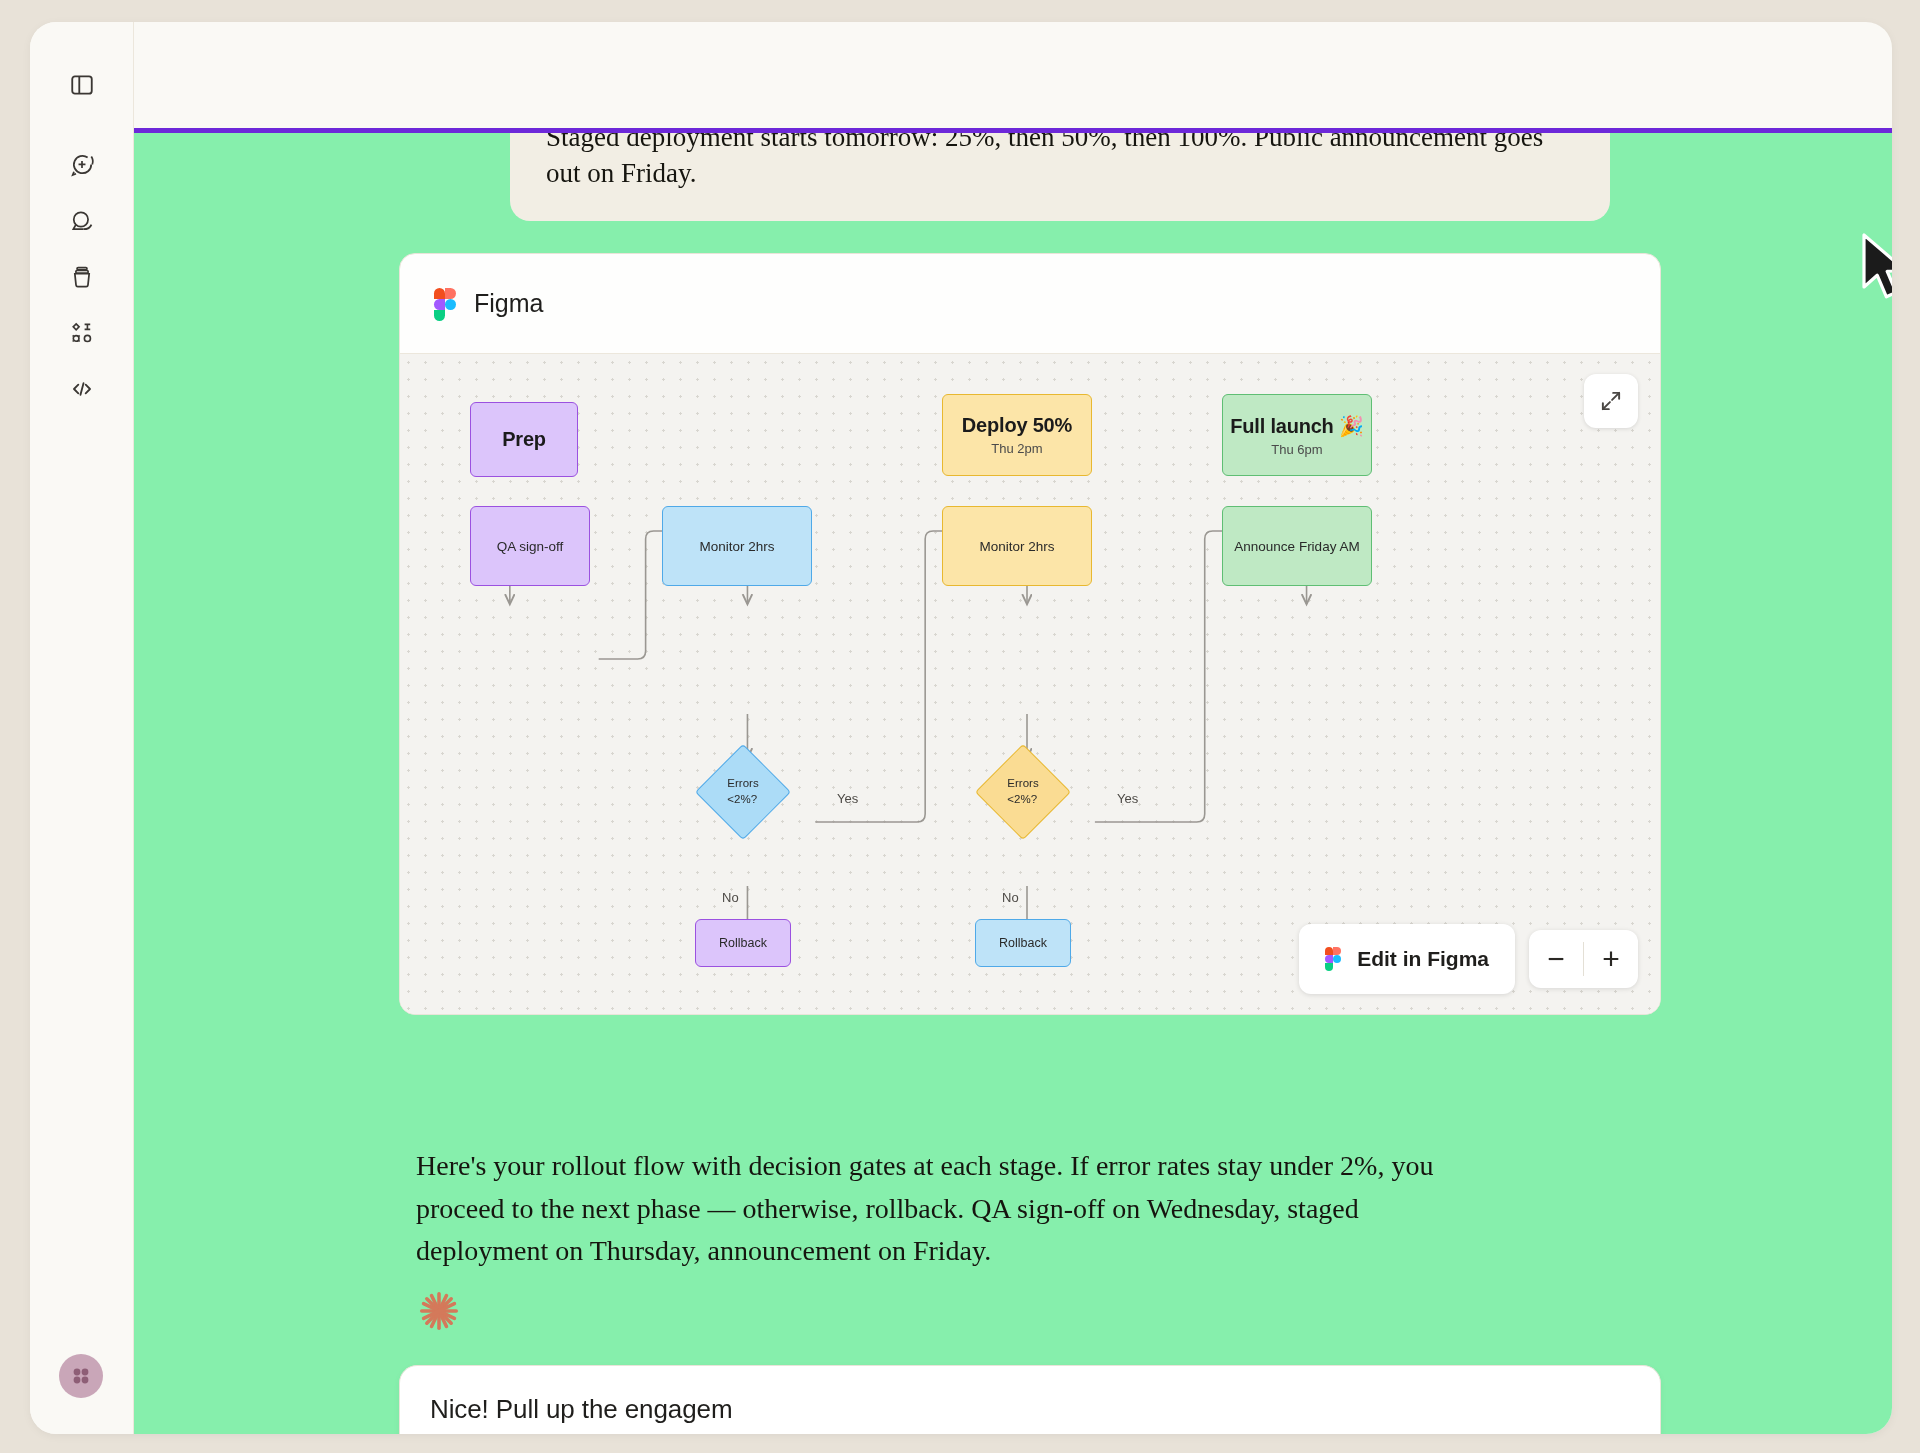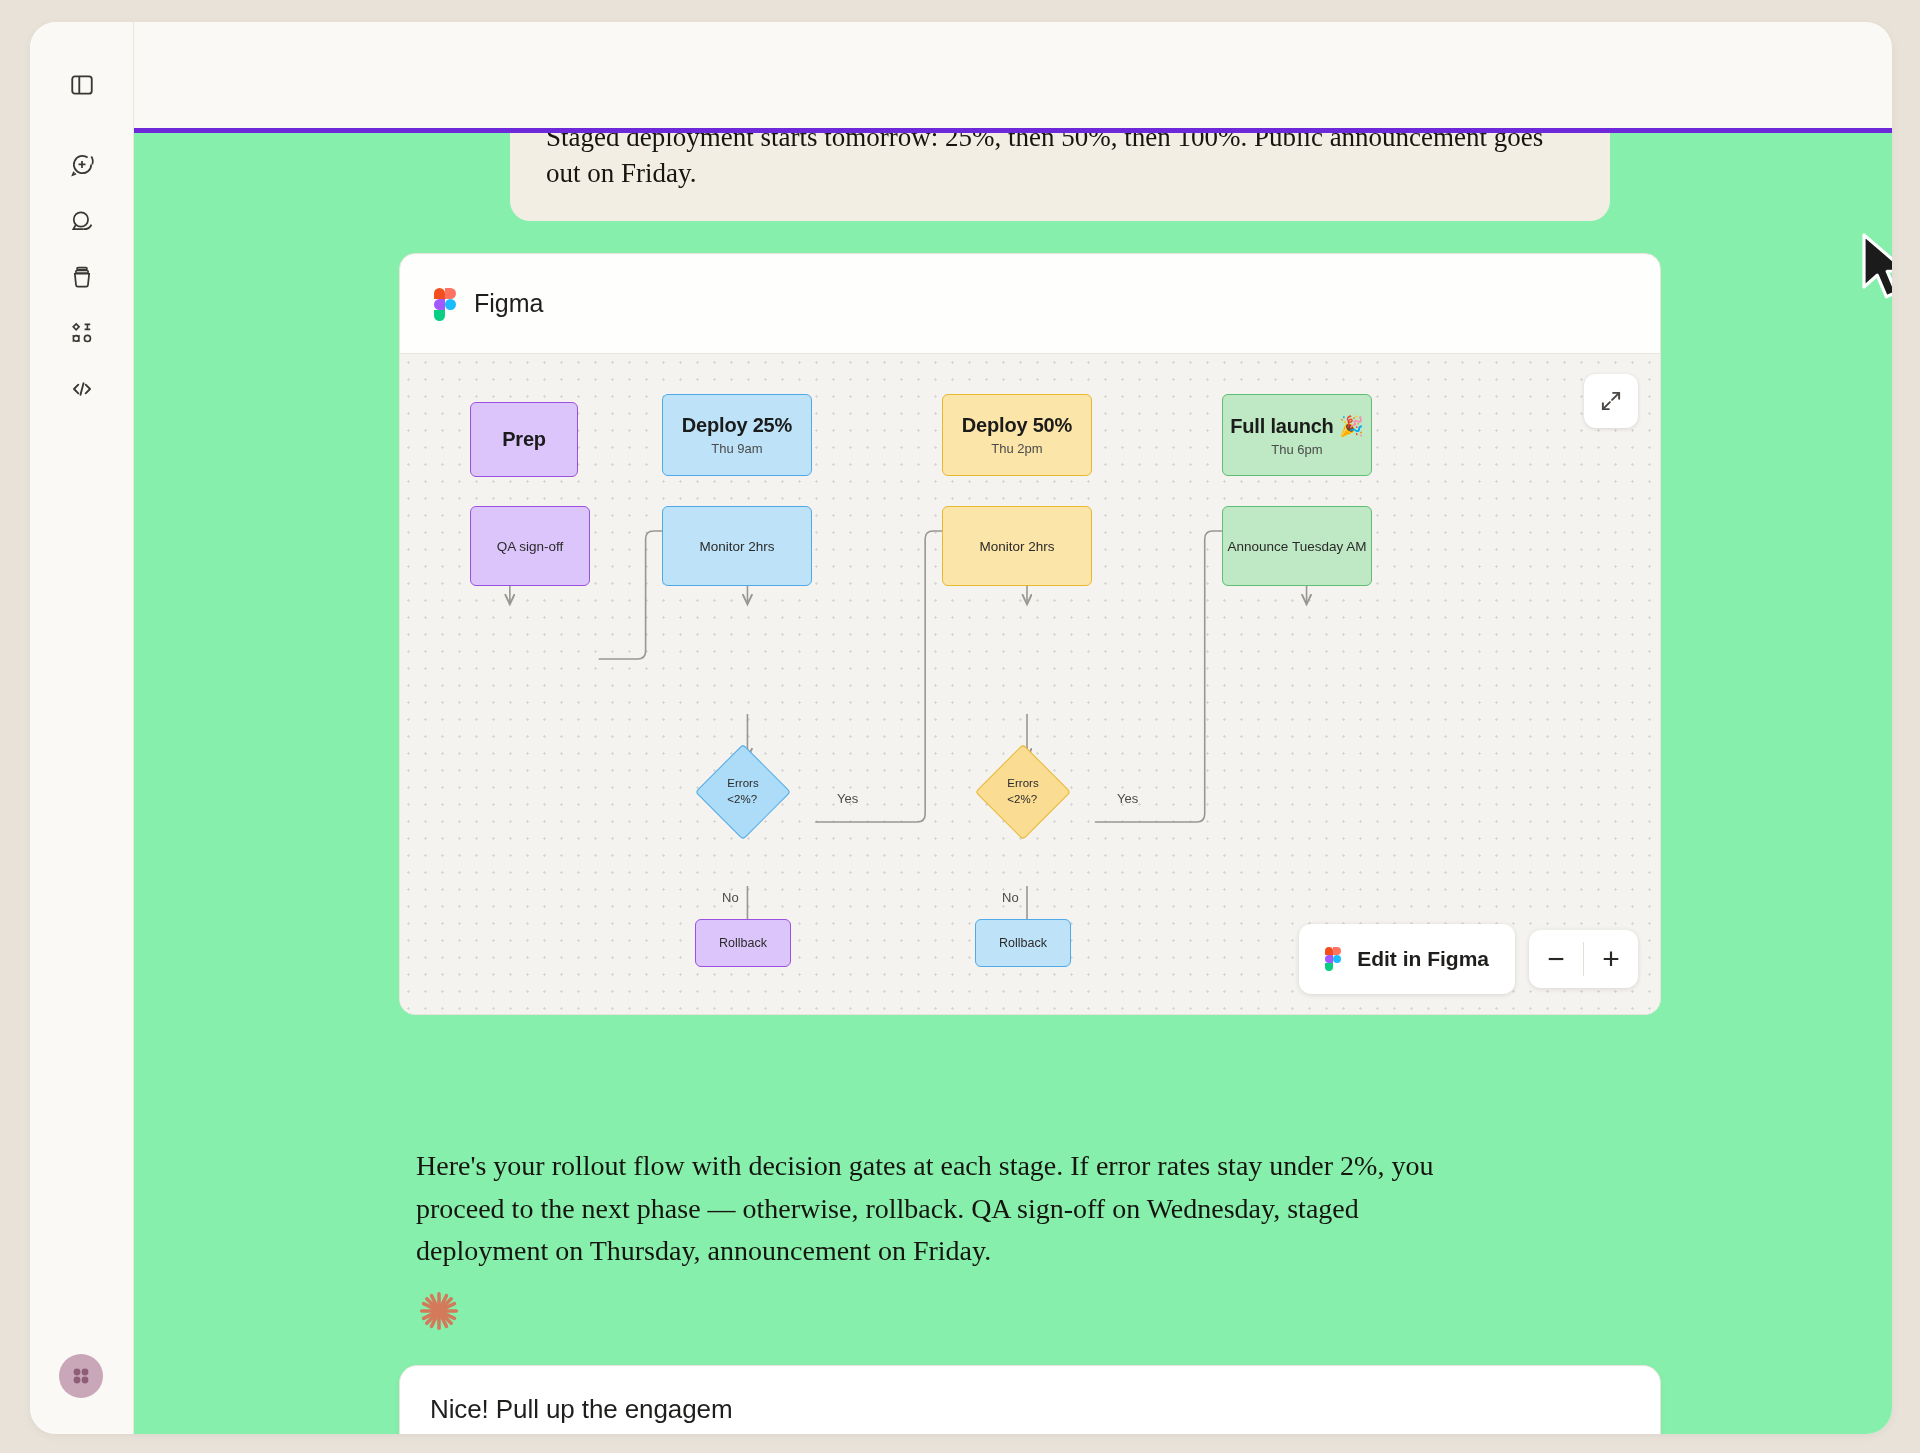--- a/index.html
+++ b/index.html
@@ -329,24 +329,20 @@
           </svg>
 
           <div class="node n-purple" style="left:70px; top:48px; width:108px; height:75px;">
             <div class="t1">Prep</div>
           </div>
 
           <div class="node n-purple" style="left:70px; top:152px; width:120px; height:80px;">
             <div class="sm">QA sign-off</div>
           </div>
 
-          <div class="node n-blue" style="left:262px; top:40px; width:150px; height:82px;">
-            <div class="t1">Deploy 25%</div>
-            <div class="t2">Thu 9am</div>
-          </div>
 
           <div class="node n-blue" style="left:262px; top:152px; width:150px; height:80px;">
             <div class="sm">Monitor 2hrs</div>
           </div>
 
           <div class="diamond" style="left:295px; top:390px; width:96px; height:96px;">
             <div class="dshape d-blue"></div>
             <div class="dlabel">
               <div>Errors</div>
               <div>&lt;2%?</div>
@@ -377,21 +373,21 @@
           <div class="node n-blue" style="left:575px; top:565px; width:96px; height:48px;">
             <div class="sm" style="font-size:12.5px">Rollback</div>
           </div>
 
           <div class="node n-green" style="left:822px; top:40px; width:150px; height:82px;">
             <div class="t1">Full launch 🎉</div>
             <div class="t2">Thu 6pm</div>
           </div>
 
           <div class="node n-green" style="left:822px; top:152px; width:150px; height:80px;">
-            <div class="sm">Announce Tuesday AM</div>
+            <div class="sm">Announce Friday AM</div>
           </div>
 
           <div class="edge-label" style="left:437px; top:437px;">Yes</div>
           <div class="edge-label" style="left:322px; top:536px;">No</div>
           <div class="edge-label" style="left:717px; top:437px;">Yes</div>
           <div class="edge-label" style="left:602px; top:536px;">No</div>
 
           <div id="canvas-tools">
             <div id="edit-figma">
               <span class="figma-logo" style="width:16px;height:24px">

